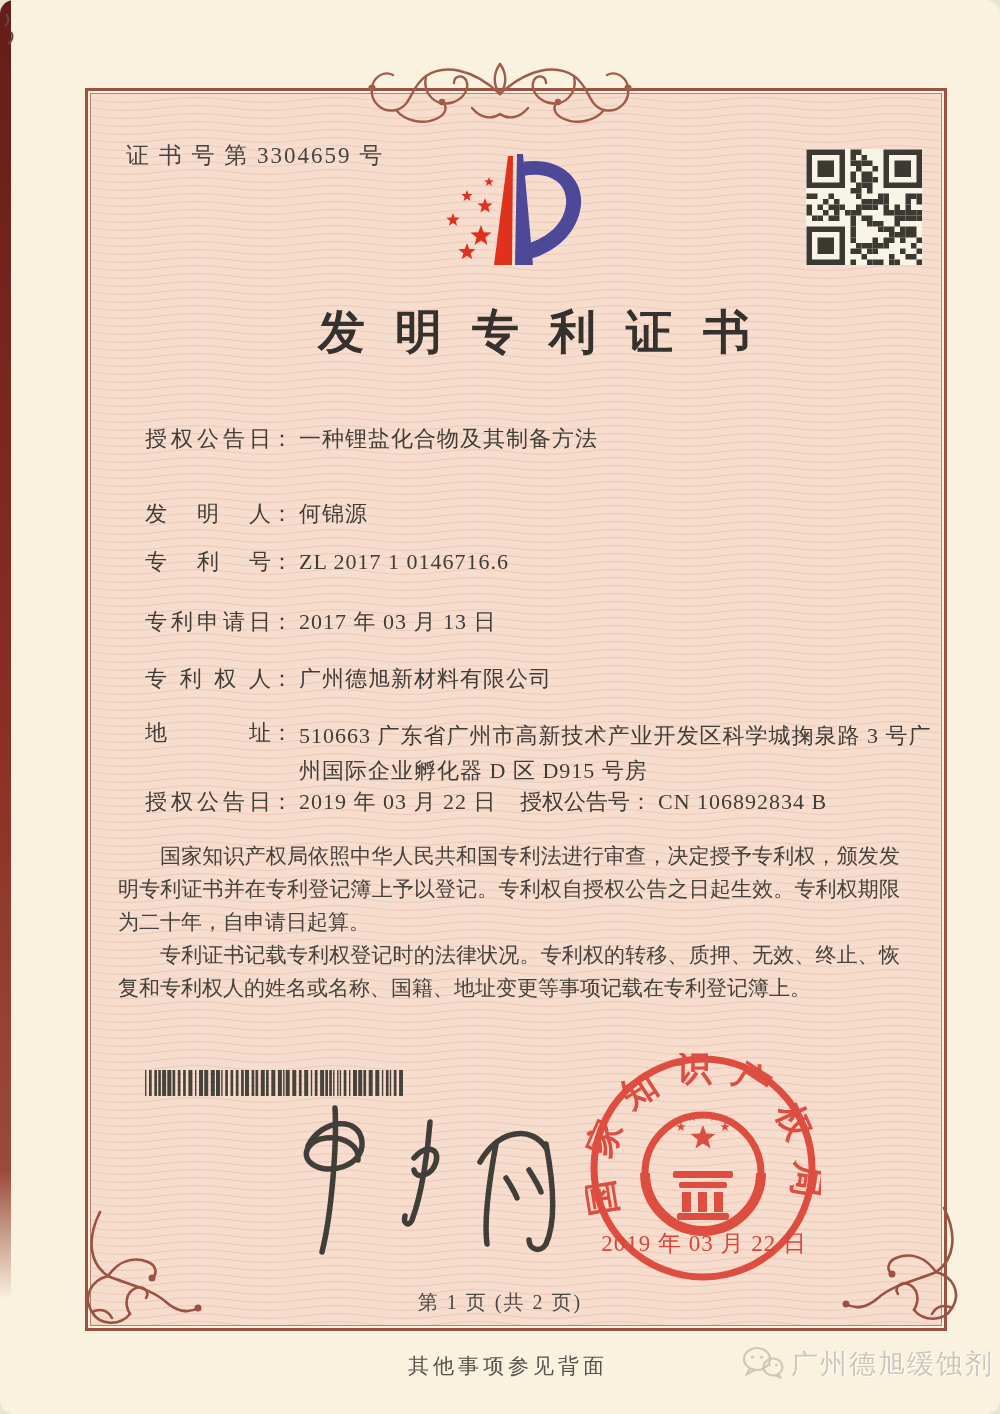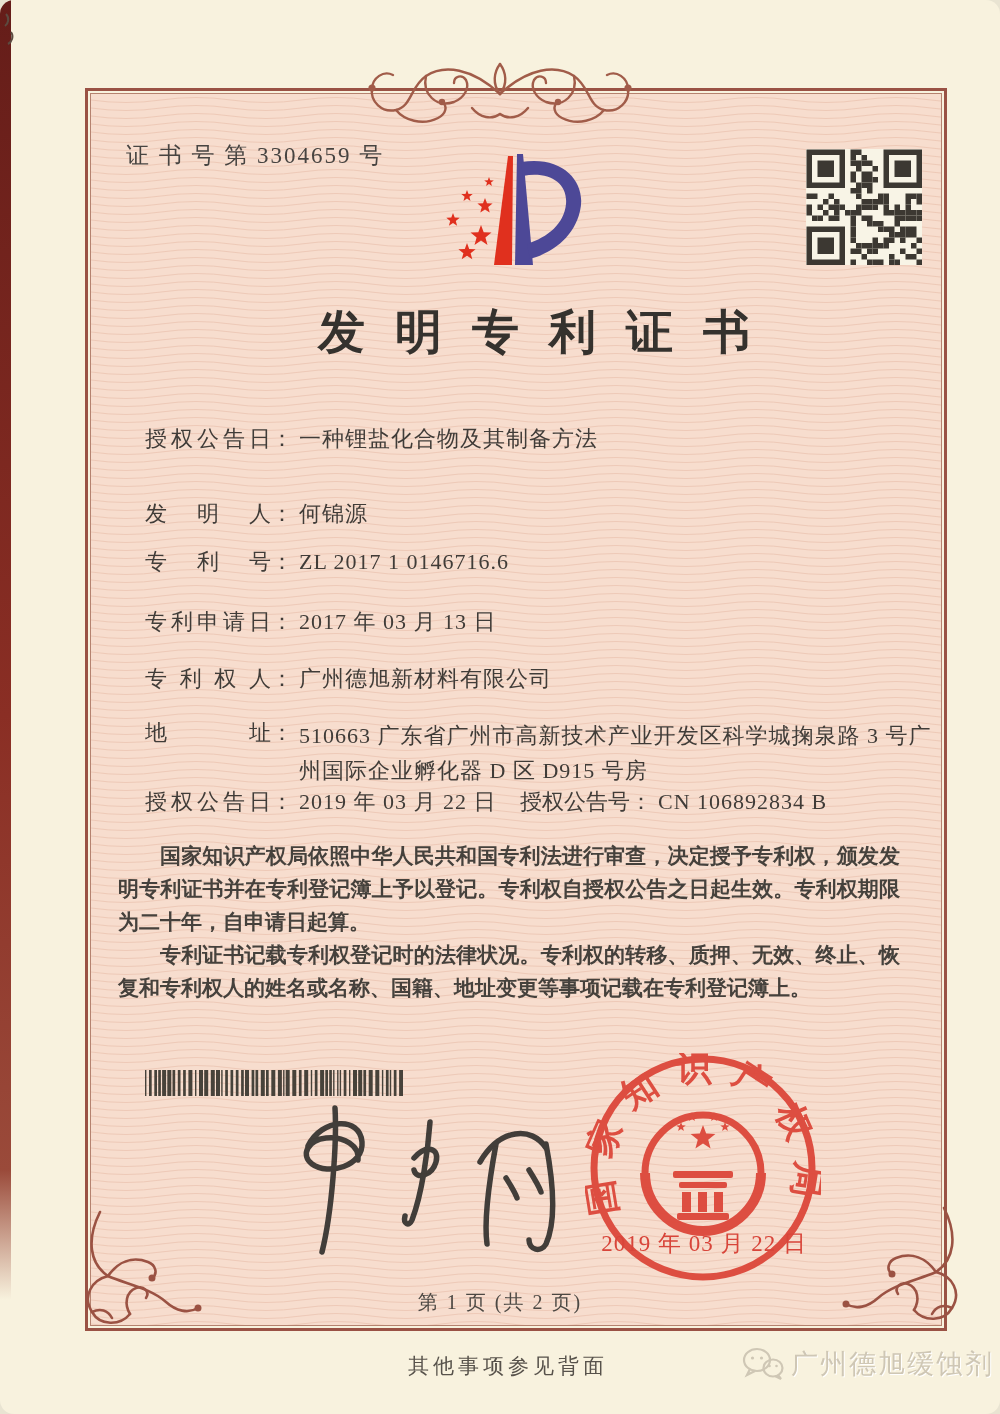--- a/index.html
+++ b/index.html
@@ -24,34 +24,34 @@
   .f-row{position:absolute;left:145px;font-size:22px;color:#403c38;z-index:3;white-space:nowrap;}
   .f-label{display:inline-block;width:126px;text-align:justify;text-align-last:justify;
            text-justify:inter-character;vertical-align:top;}
   .f-value{margin-left:6px;letter-spacing:1px;}
   .addr .f-value{display:inline-block;width:636px;white-space:normal;line-height:35px;vertical-align:top;}
   .r1{top:424px}.r2{top:499px}.r3{top:547px}.r4{top:607px}.r5{top:664px}.r6{top:718px}.r7{top:787px}
   .grant2{position:absolute;left:375px;top:0;white-space:nowrap;}
   .grant2 .f-label{width:auto;text-align:left;text-align-last:auto;}
   
   .paras{left:118px;top:840px;width:782px;font-size:21px;line-height:33px;color:#45413c;
-         text-align:justify;z-index:3;font-weight:bold;}
+         text-align:justify;z-index:3;}
   .paras p{margin:0;text-indent:2em;}
   
   .barcode{left:145px;top:1070px;width:258px;height:26px;z-index:3;}
   .director{left:148px;top:1140px;font-size:23px;letter-spacing:5px;color:#3c3936;line-height:48px;z-index:3;}
   .signature{left:262px;top:1100px;width:330px;height:160px;z-index:5;}
   .seal{left:585px;top:1053px;width:236px;height:236px;z-index:5;opacity:.93;}
   .seal-date{left:592px;top:1228px;width:224px;text-align:center;font-size:23px;color:#d8453a;
              letter-spacing:1px;z-index:6;}
   .page-num{left:0;top:1289px;width:1000px;text-align:center;font-size:20px;color:#4c4843;
             letter-spacing:2px;z-index:3;}
   .back-note{left:0;top:1352px;width:1000px;text-align:center;font-size:21px;color:#57524b;
              letter-spacing:4px;z-index:3;padding-left:8px;}
-  .brandmark{left:742px;top:1346px;display:flex;align-items:center;gap:7px;color:#cfc7b5;
+  .brandmark{left:742px;top:1346px;display:flex;align-items:flex-start;gap:7px;color:#cfc7b5;
              font-family:"Liberation Sans","DejaVu Sans",sans-serif;font-size:27px;letter-spacing:2px;
              text-shadow:1px 1px 0 #ffffff;z-index:3;}
   .artifact{left:2px;top:8px;z-index:7;}
 </style>
 </head>
 <body>
 
 <div class="page">
 
   <div class="abs left-strip"></div>

